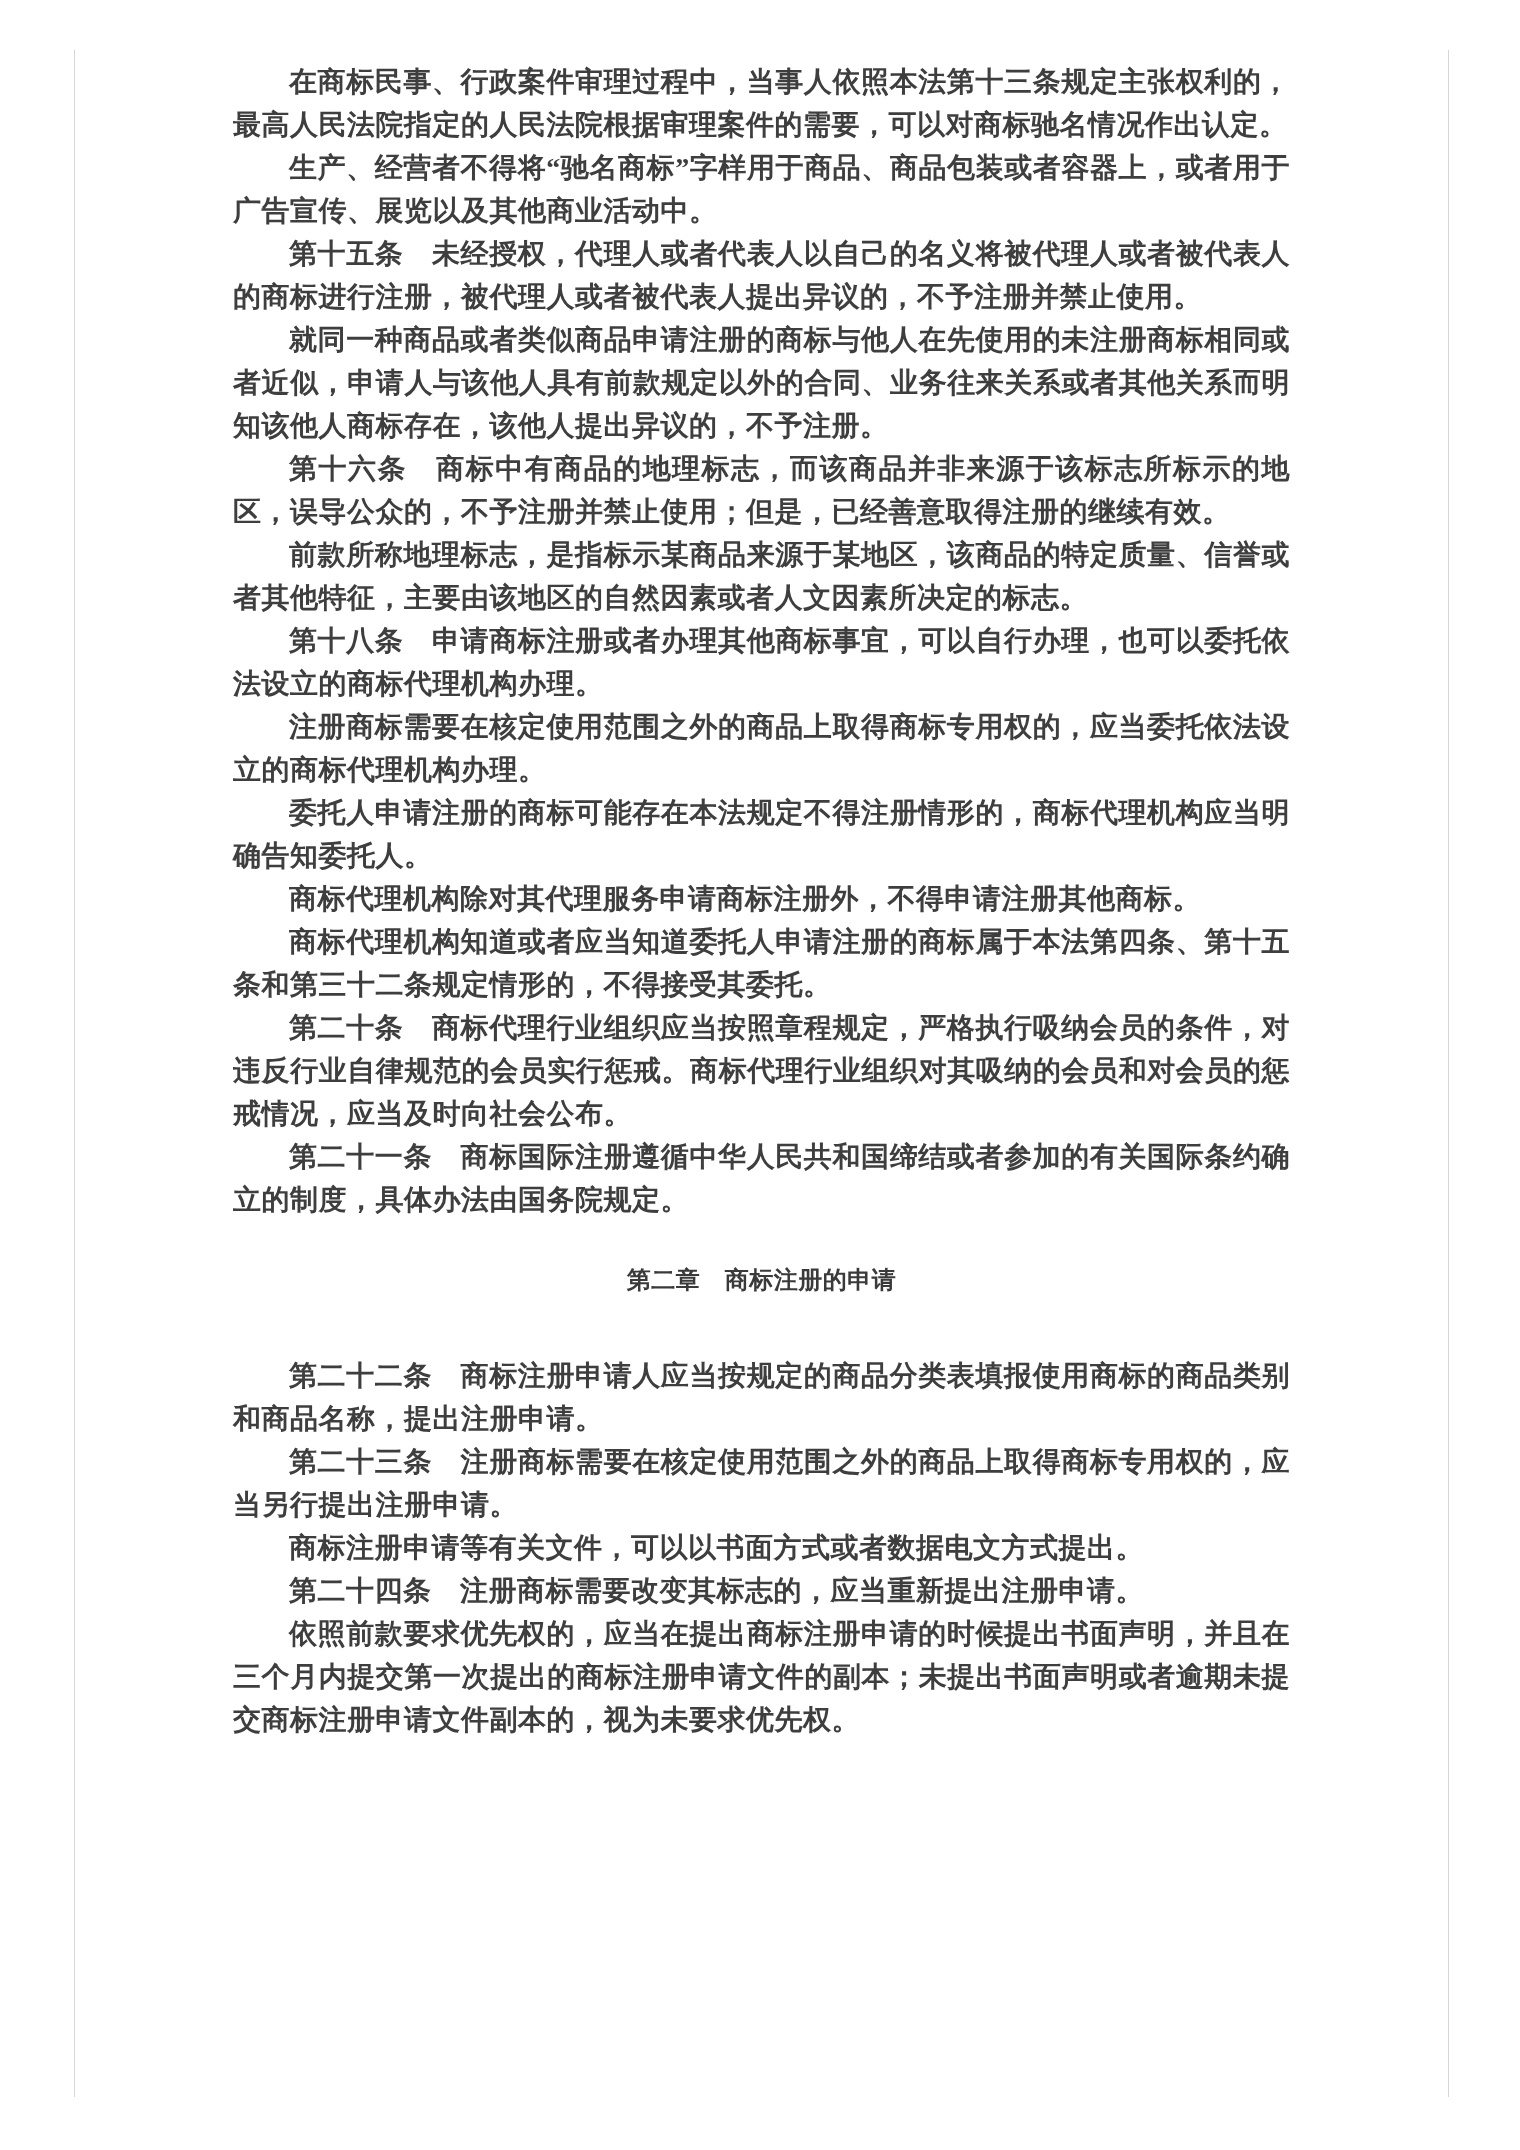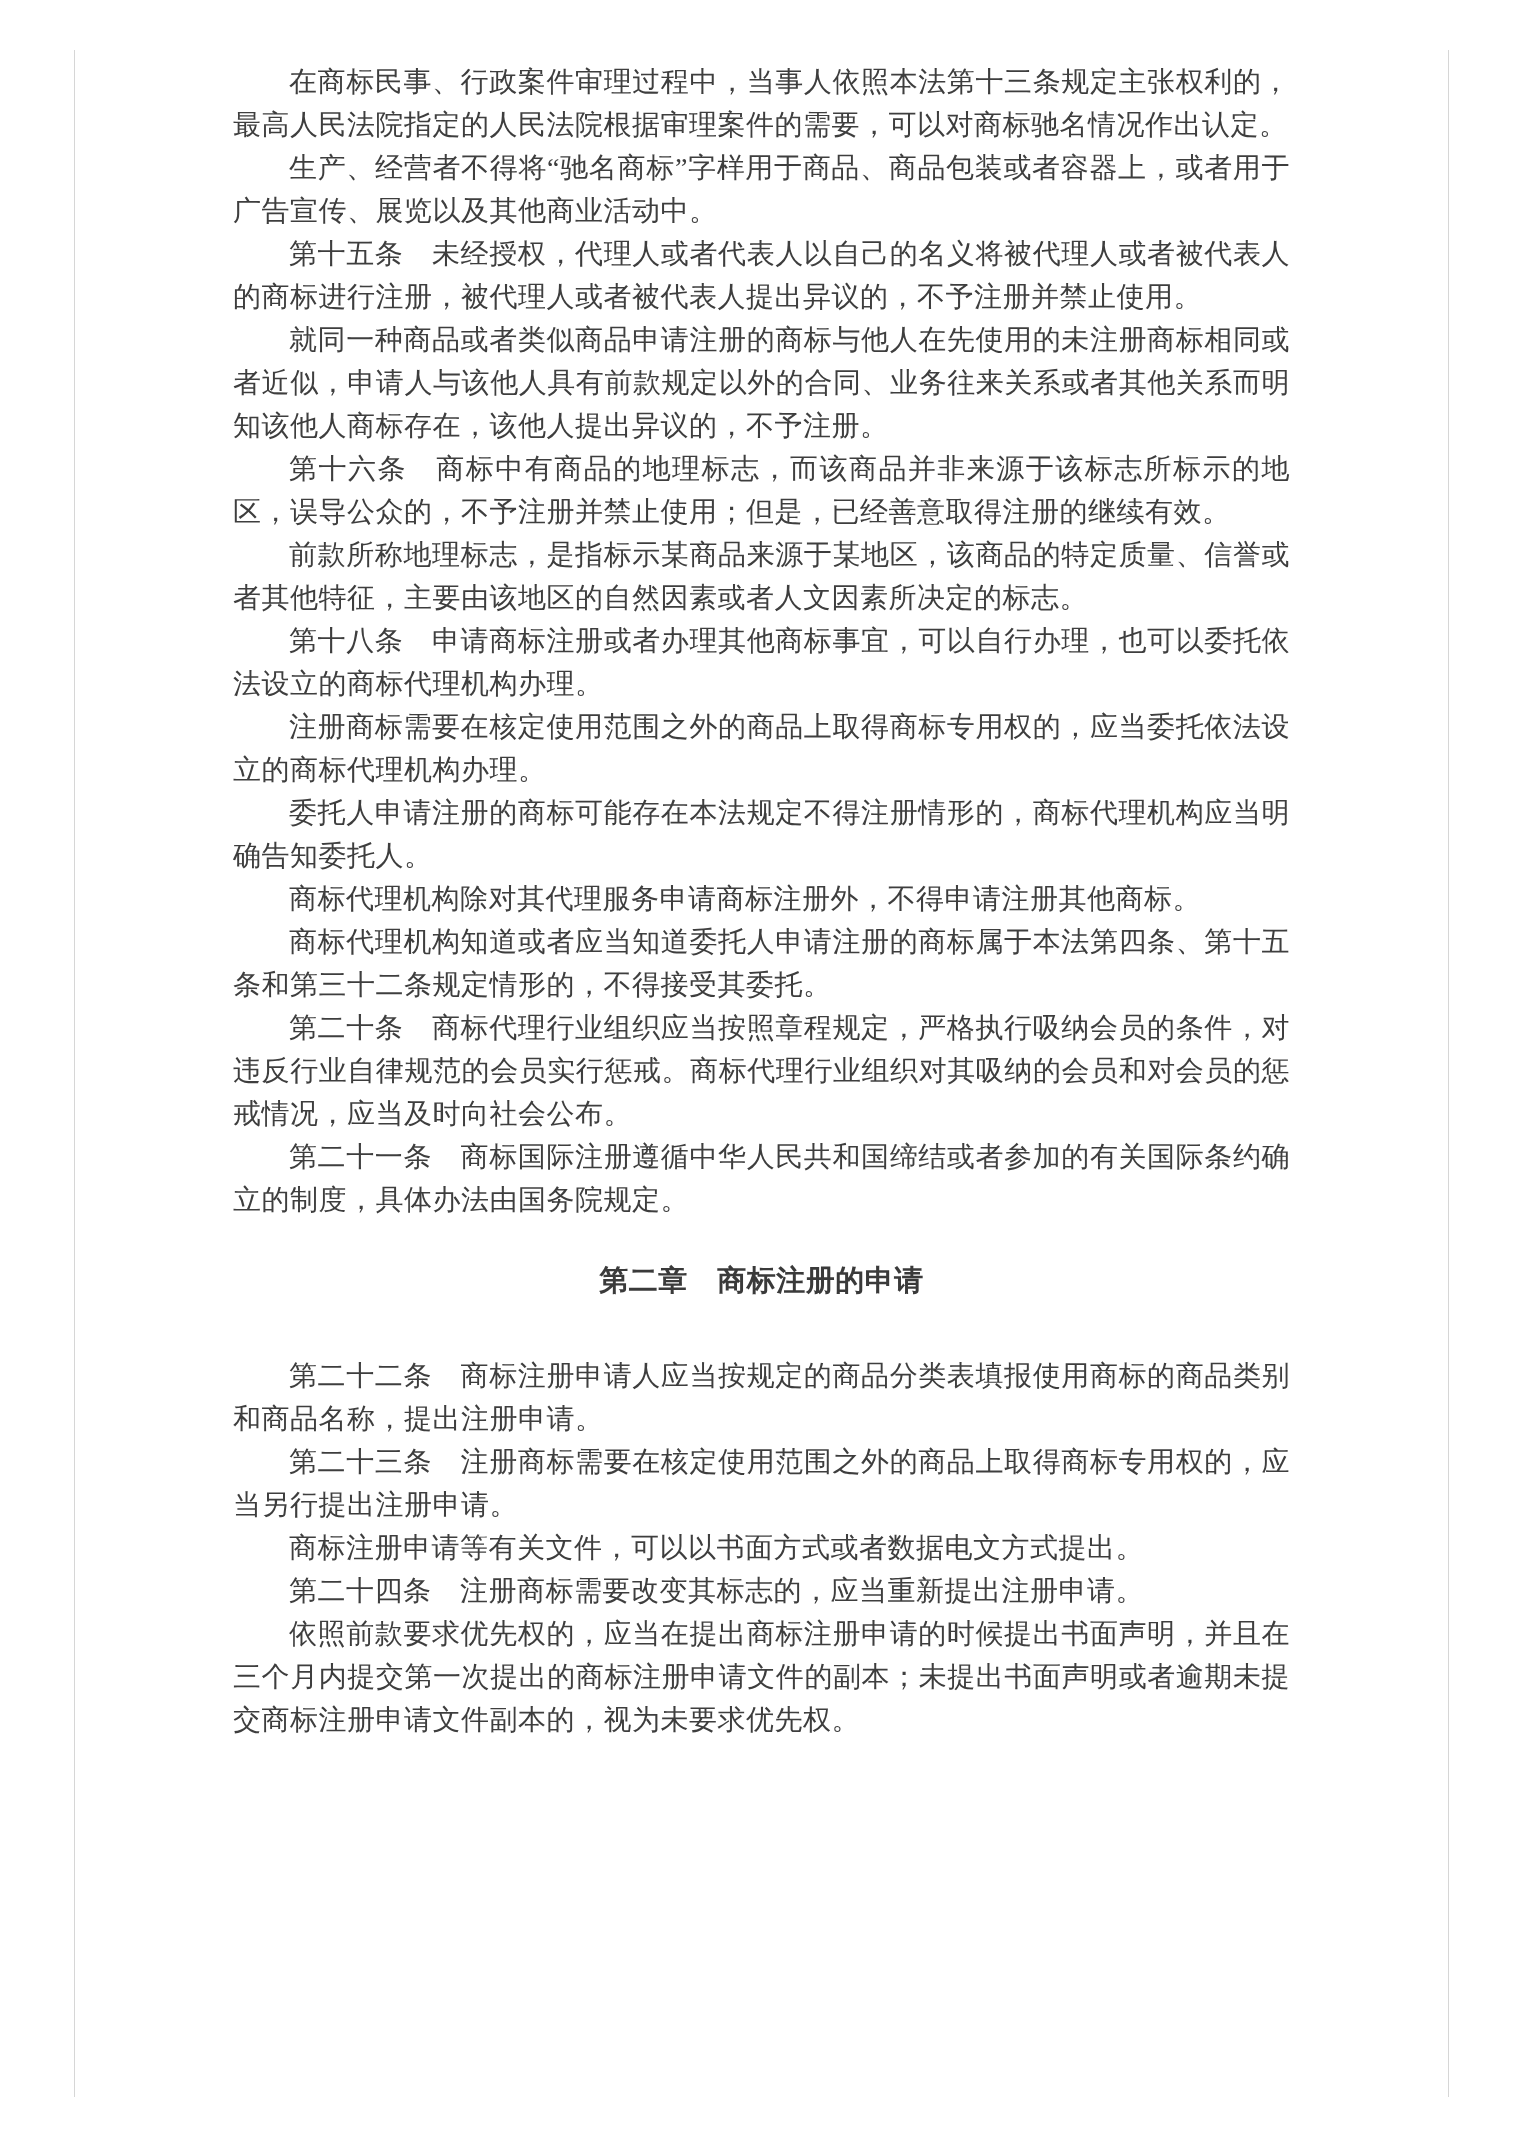--- a/index.html
+++ b/index.html
@@ -28,24 +28,25 @@
     color: #3e3e3e;
   }
   .para {
     margin: 0;
     font-size: 28px;
     line-height: 43px;
     text-align: justify;
     text-indent: 2em;
     letter-spacing: 0.5px;
     color: #3e3e3e;
+    font-weight: bold;
   }
   .chapter {
     margin: 38px 0 52px 0;
-    font-size: 29px;
+    font-size: 24px;
     line-height: 43px;
     font-weight: bold;
     text-align: center;
     text-indent: 0;
     color: #3a3a3a;
   }
 </style>
 </head>
 <body>
 

